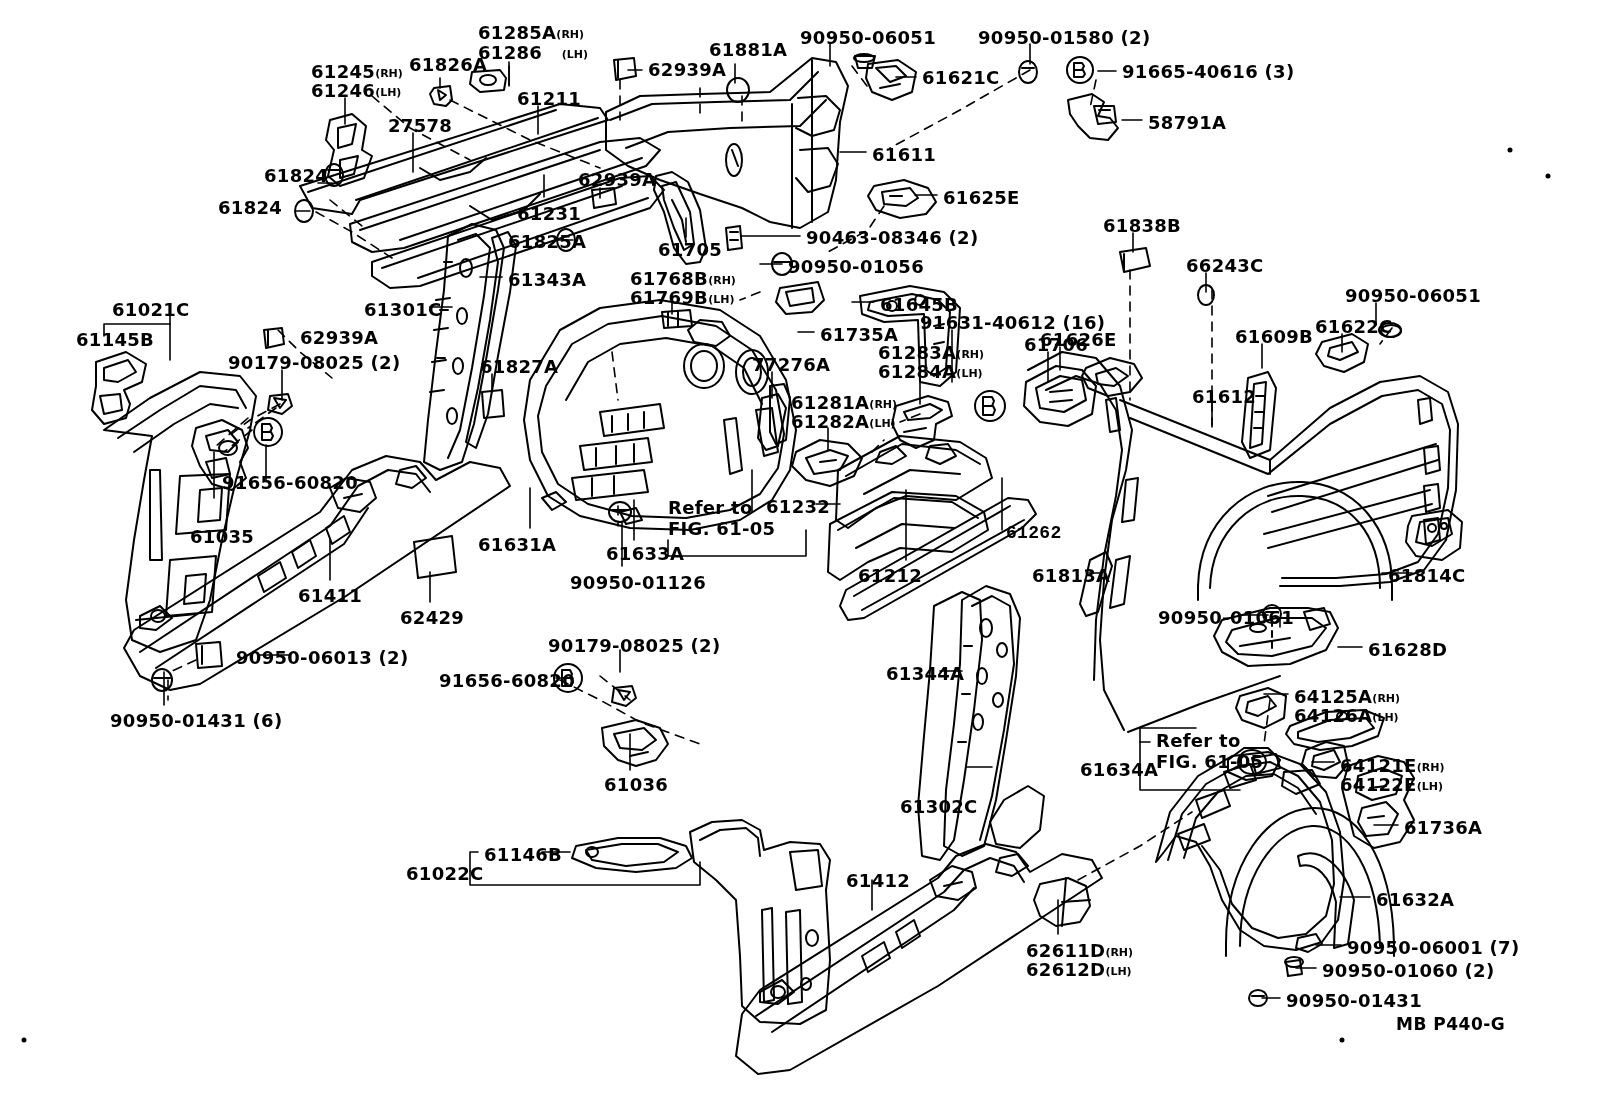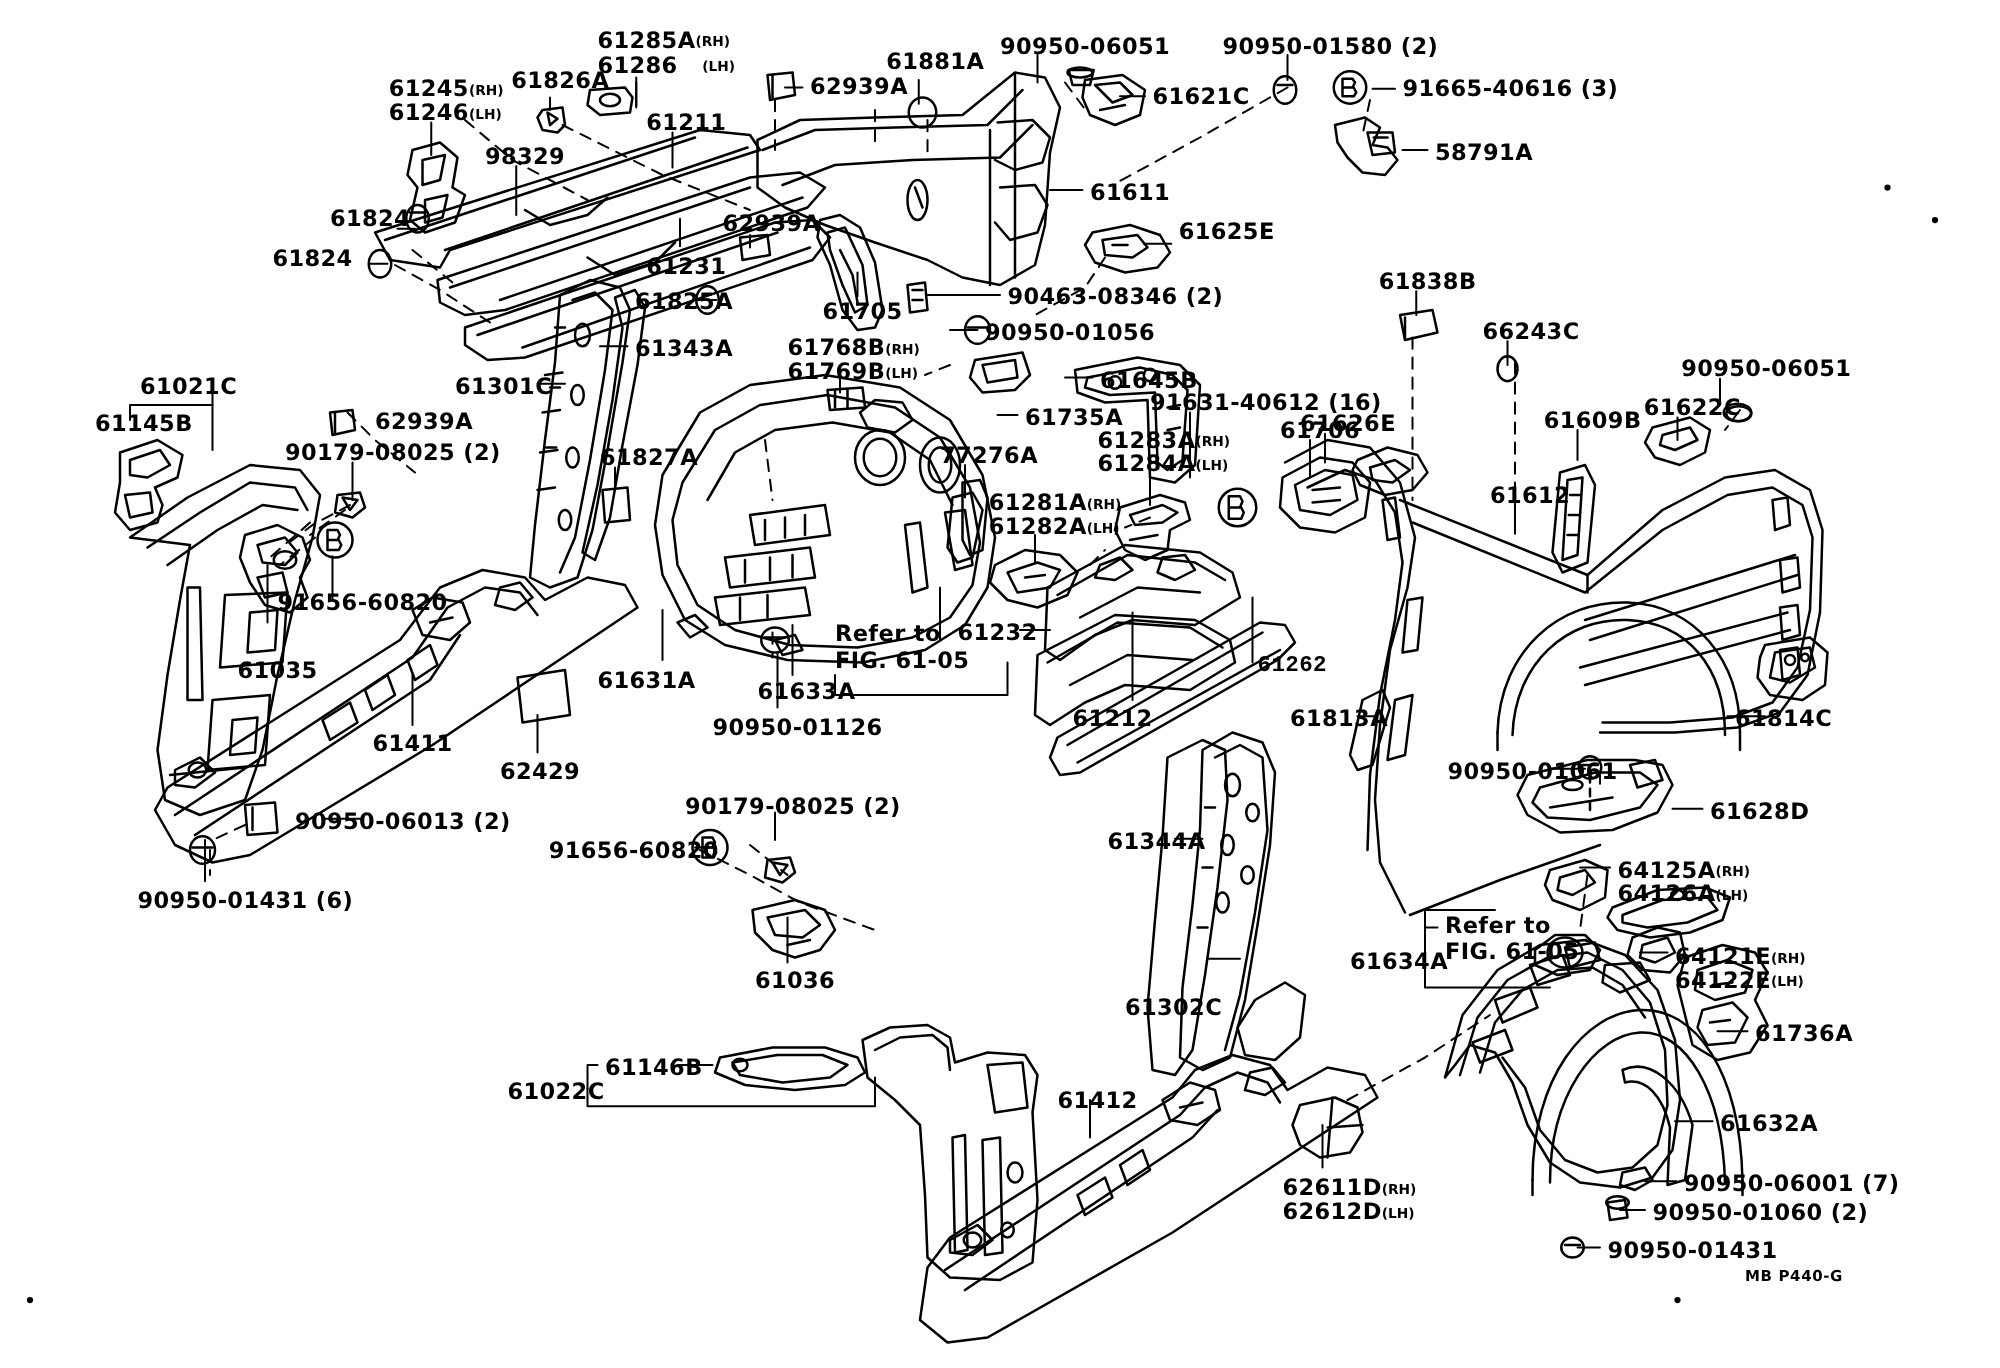--- a/index.html
+++ b/index.html
@@ -35,21 +35,21 @@
     font-size:11px;
     letter-spacing:0;
     vertical-align:baseline;
     position:relative;
     top:-1px;
   }
   .lbl.two{line-height:22px;}
   .footer{
     position:absolute;
     font-weight:bold;
-    font-size:12px;
+    font-size:17px;
     letter-spacing:0.5px;
   }
   .refer{
     font-size:18px;
     font-weight:bold;
     line-height:22px;
   }
 </style>
 </head>
 <body>
@@ -684,26 +684,26 @@
       <div class="lbl" style="left: 709px; top: 40px;"><span>61881A</span></div>
       <div class="lbl" style="left: 648px; top: 60px;"><span>62939A</span></div>
       <div class="lbl" style="left: 800px; top: 28px;"><span>90950-06051</span></div>
       <div class="lbl" style="left: 922px; top: 68px;"><span>61621C</span></div>
       <div class="lbl" style="left: 978px; top: 28px;"><span>90950-01580 (2)</span></div>
       <div class="lbl" style="left: 1122px; top: 62px;"><span>91665-40616 (3)</span></div>
       <div class="lbl" style="left: 1148px; top: 113px;"><span>58791A</span></div>
       <div class="lbl two" style="left: 311px; top: 61px;"><span>61245</span><span class="sfx">(RH)</span></div>
       <div class="lbl two" style="left: 311px; top: 80px;"><span>61246</span><span class="sfx">(LH)</span></div>
       <div class="lbl" style="left: 517px; top: 89px;"><span>61211</span></div>
-      <div class="lbl" style="left: 388px; top: 116px;"><span>98329</span></div>
+      <div class="lbl" style="left: 388px; top: 116px;"><span>27578</span></div>
       <div class="lbl" style="left: 872px; top: 145px;"><span>61611</span></div>
       <div class="lbl" style="left: 264px; top: 166px;"><span>61824</span></div>
       <div class="lbl" style="left: 517px; top: 204px;"><span>61231</span></div>
       <div class="lbl" style="left: 578px; top: 170px;"><span>62939A</span></div>
-      <div class="lbl" style="left: 943px; top: 176px; text-align: right;"><span>61625E</span></div>
+      <div class="lbl" style="left: 943px; top: 188px; text-align: right;"><span>61625E</span></div>
       <div class="lbl" style="left: 218px; top: 198px;"><span>61824</span></div>
       <div class="lbl" style="left: 508px; top: 232px;"><span>61825A</span></div>
       <div class="lbl" style="left: 658px; top: 240px;"><span>61705</span></div>
       <div class="lbl" style="left: 806px; top: 228px;"><span>90463-08346 (2)</span></div>
       <div class="lbl" style="left: 1103px; top: 216px;"><span>61838B</span></div>
       <div class="lbl" style="left: 1186px; top: 256px;"><span>66243C</span></div>
       <div class="lbl" style="left: 508px; top: 270px;"><span>61343A</span></div>
       <div class="lbl" style="left: 364px; top: 300px;"><span>61301C</span></div>
       <div class="lbl two" style="left: 630px; top: 268px;"><span>61768B</span><span class="sfx">(RH)</span></div>
       <div class="lbl two" style="left: 630px; top: 287px;"><span>61769B</span><span class="sfx">(LH)</span></div>

